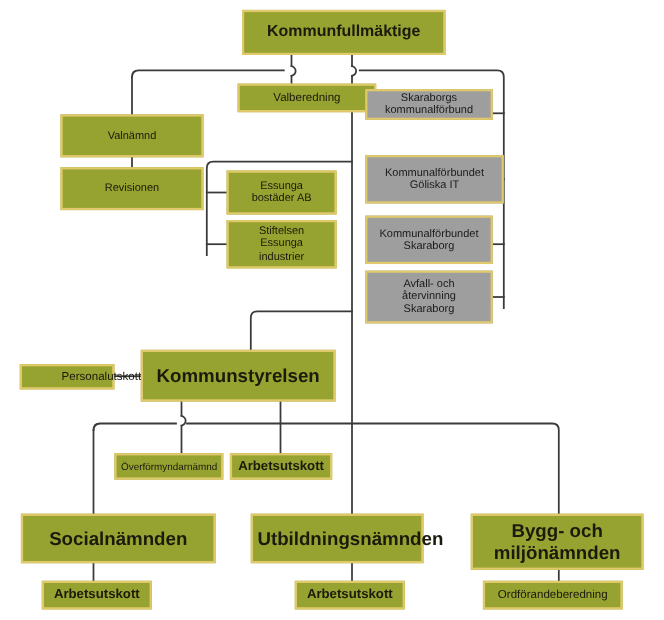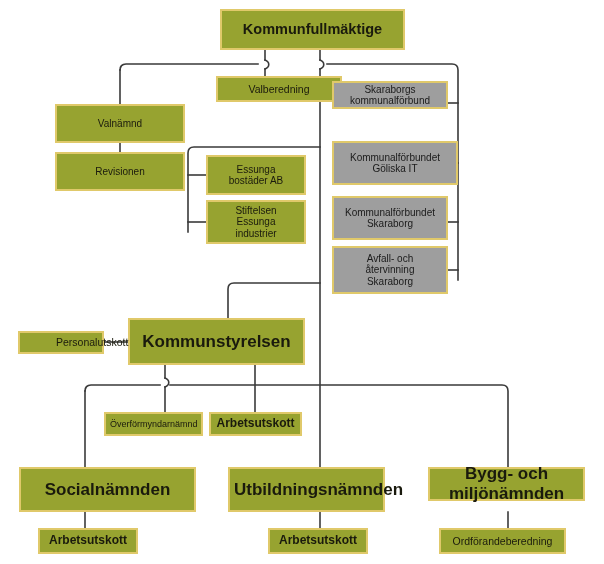--- a/index.html
+++ b/index.html
@@ -182,21 +182,21 @@
   </div>
 
   <div class="node lvl-main" style="left:228px; top:467px; width:157px; height:45px;">
     <span class="label">Utbildningsnämnden</span>
   </div>
 
   <div class="node lvl-bold" style="left:268px; top:528px; width:100px; height:26px;">
     <span class="label">Arbetsutskott</span>
   </div>
 
-  <div class="node lvl-main" style="left:428px; top:467px; width:157px; height:34px;">
+  <div class="node lvl-main" style="left:428px; top:467px; width:157px; height:51px;">
     <span class="label">Bygg- och miljönämnden</span>
   </div>
 
   <div class="node lvl-normal" style="left:439px; top:528px; width:127px; height:26px;">
     <span class="label">Ordförandeberedning</span>
   </div>
 
 </div>
 
 </body></html>

